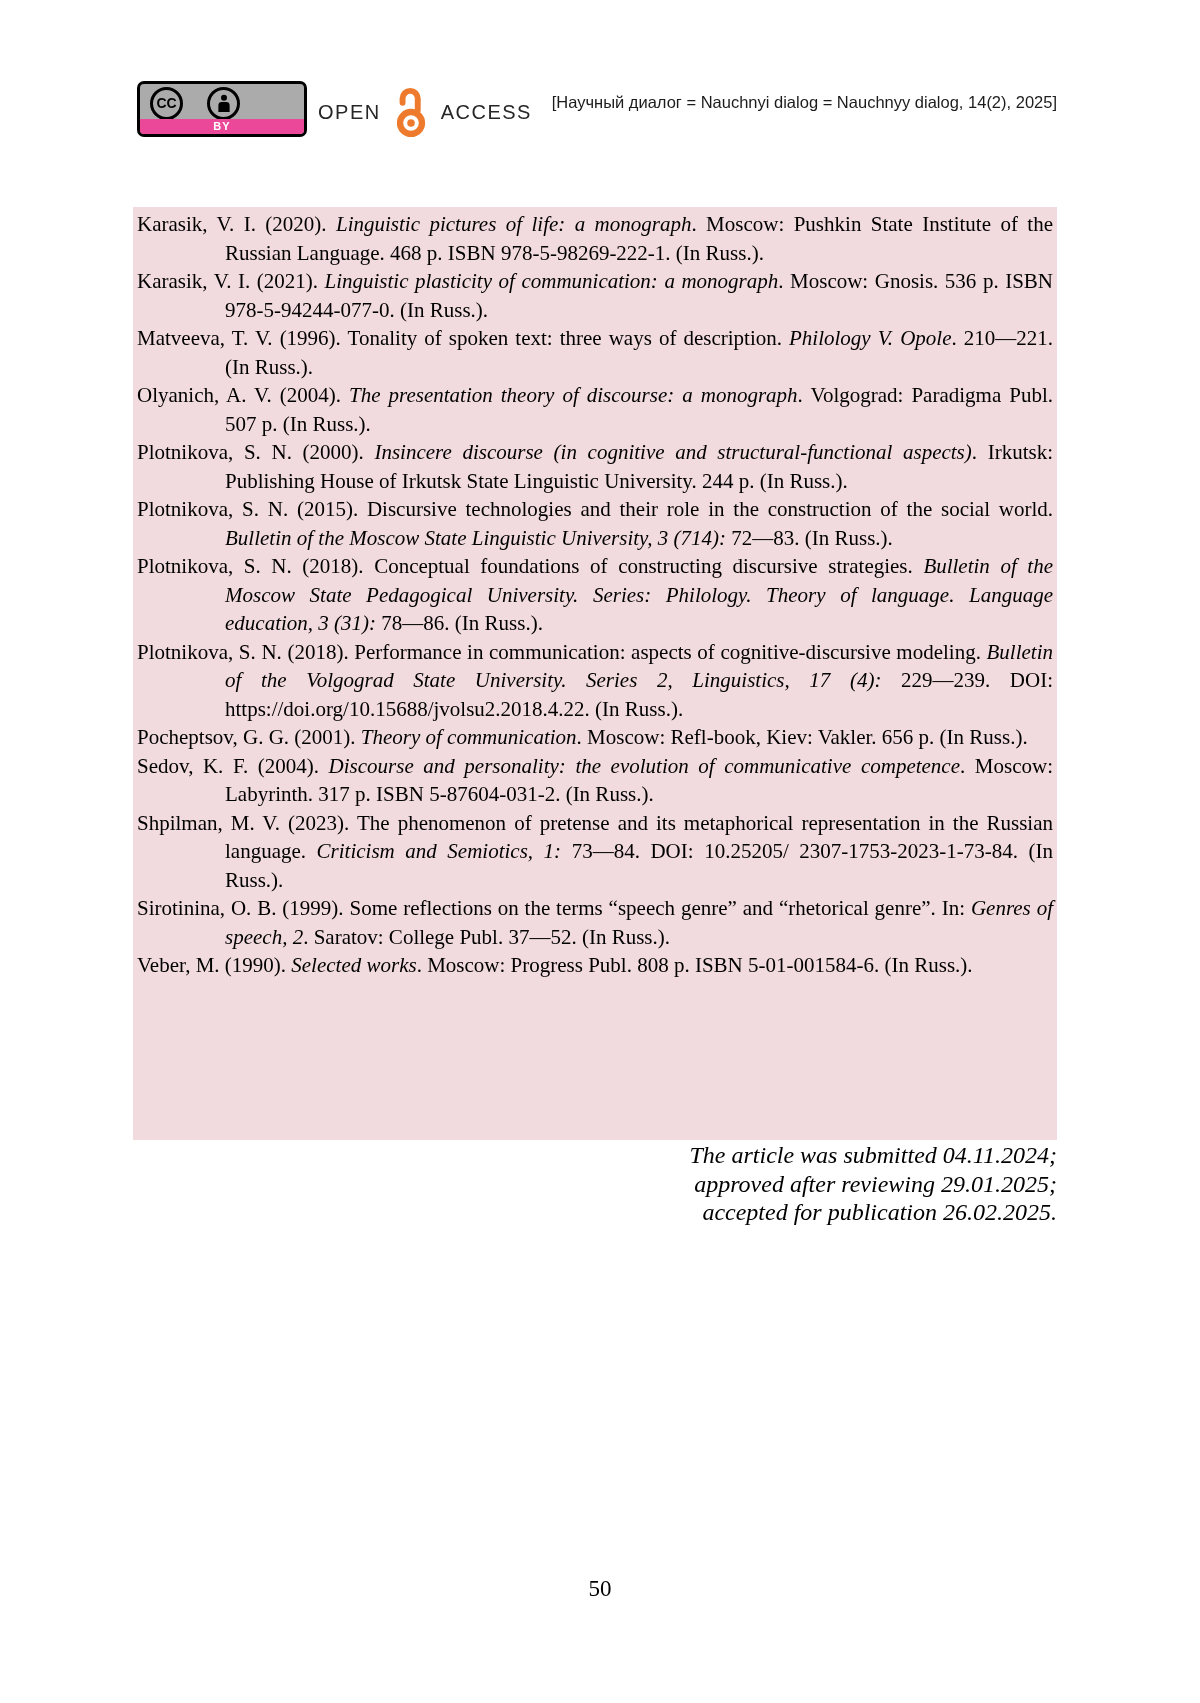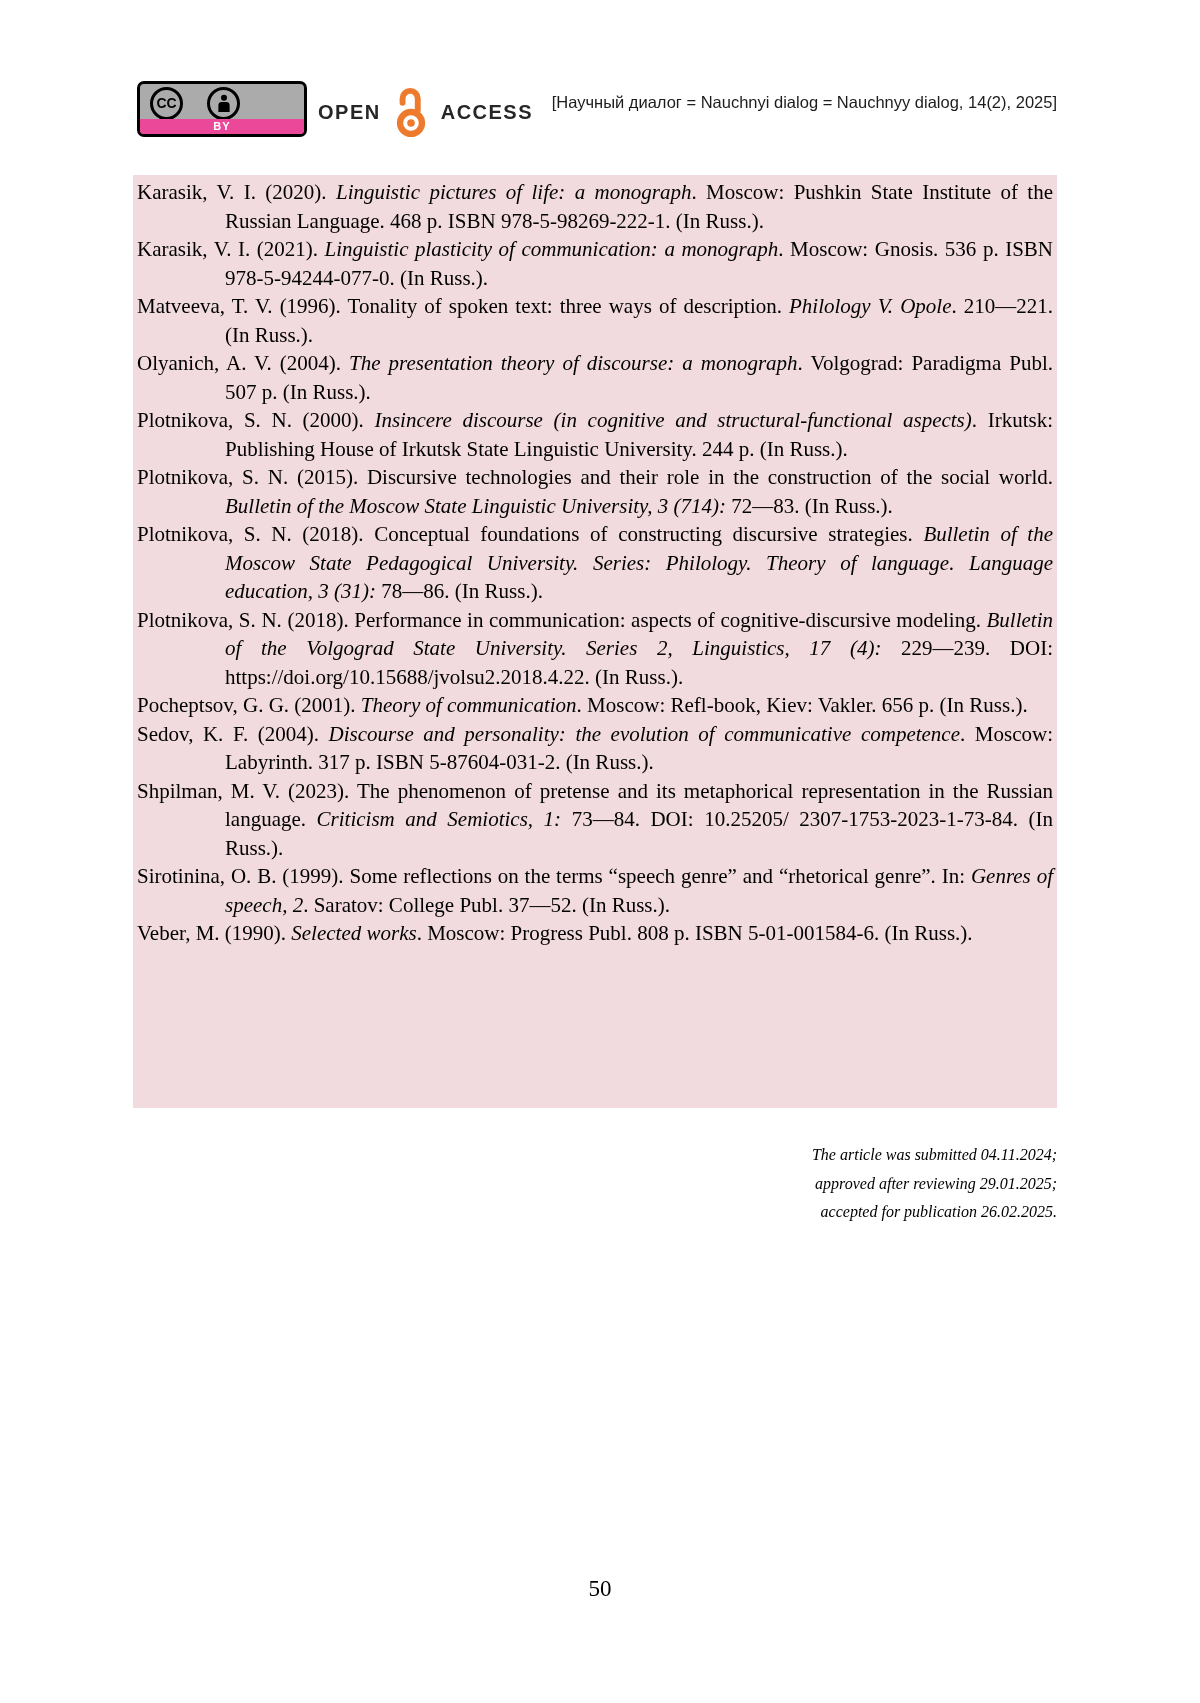--- a/index.html
+++ b/index.html
@@ -40,21 +40,21 @@
     font-weight:bold; font-size:11px; line-height:15px;
     text-align:center; letter-spacing:1px;
   }
 
   .oa-logo{
     position:absolute; left:318px; top:84px; height:56px;
     display:flex; align-items:center; gap:7px;
   }
   .oa-word{
     font-family:"Liberation Sans", sans-serif;
-    font-weight:bold; font-size:20px; letter-spacing:1.5px;
+    font-weight:normal; font-size:20px; letter-spacing:1.5px;
     color:#262626;
   }
   .oa-lock{ display:block; }
 
   .journal-info{
     position:absolute; top:91px; right:143px;
     font-family:"Liberation Sans", sans-serif;
     font-size:16.5px; line-height:22.5px;
     color:#1c1c1c;
   }
@@ -72,21 +72,21 @@
     text-align:justify;
     padding-left:88px; text-indent:-88px;
   }
   .ref-entry .it{ font-style:italic; }
 
   
   .submission{
     position:absolute; top:1141px; right:143px;
     text-align:right;
     font-style:italic;
-    font-size:16px; line-height:28.5px;
+    font-size:24px; line-height:28.5px;
   }
 
   
   .page-number{
     position:absolute; top:1560px; left:0; width:100%;
     text-align:center;
     font-size:23px;
     margin-top:16px;
   }
 </style>
@@ -117,21 +117,21 @@
       <circle cx="26" cy="45" r="13" fill="none" stroke="#EE7B2D" stroke-width="7.5"></circle>
       <circle cx="26" cy="45" r="4.5" fill="#EE7B2D"></circle>
     </svg>
     <span class="oa-word">ACCESS</span>
   </div>
 
   <div class="journal-info">
     <div>[Научный диалог = Nauchnyi dialog = Nauchnyy dialog, 14(2), 2025]</div>
   </div>
 
-  <div class="refs" style="background: rgb(242, 219, 222);">
+  <div class="refs" style="background: rgb(242, 219, 222); margin-top: 32px;">
       <div class="ref-entry"><span>Karasik, V. I. (2020). </span><span class="it">Linguistic pictures of life: a monograph</span><span>. Moscow: Pushkin State Institute of the Russian Language. 468 p. ISBN 978-5-98269-222-1. (In Russ.).</span></div>
       <div class="ref-entry"><span>Karasik, V. I. (2021). </span><span class="it">Linguistic plasticity of communication: a monograph</span><span>. Moscow: Gnosis. 536 p. ISBN 978-5-94244-077-0. (In Russ.).</span></div>
       <div class="ref-entry"><span>Matveeva, T. V. (1996). Tonality of spoken text: three ways of description. </span><span class="it">Philology V. Opole</span><span>. 210—221. (In Russ.).</span></div>
       <div class="ref-entry"><span>Olyanich, A. V. (2004). </span><span class="it">The presentation theory of discourse: a monograph</span><span>. Volgograd: Paradigma Publ. 507 p. (In Russ.).</span></div>
       <div class="ref-entry"><span>Plotnikova, S. N. (2000). </span><span class="it">Insincere discourse (in cognitive and structural-functional aspects)</span><span>. Irkutsk: Publishing House of Irkutsk State Linguistic University. 244 p. (In Russ.).</span></div>
       <div class="ref-entry"><span>Plotnikova, S. N. (2015). Discursive technologies and their role in the construction of the social world. </span><span class="it">Bulletin of the Moscow State Linguistic University, 3 (714):</span><span> 72—83. (In Russ.).</span></div>
       <div class="ref-entry"><span>Plotnikova, S. N. (2018). Conceptual foundations of constructing discursive strategies. </span><span class="it">Bulletin of the Moscow State Pedagogical University. Series: Philology. Theory of language. Language education, 3 (31):</span><span> 78—86. (In Russ.).</span></div>
       <div class="ref-entry"><span>Plotnikova, S. N. (2018). Performance in communication: aspects of cognitive-discursive modeling. </span><span class="it">Bulletin of the Volgograd State University. Series 2, Linguistics, 17 (4):</span><span> 229—239. DOI: https://doi.org/10.15688/jvolsu2.2018.4.22. (In Russ.).</span></div>
       <div class="ref-entry"><span>Pocheptsov, G. G. (2001). </span><span class="it">Theory of communication</span><span>. Moscow: Refl-book, Kiev: Vakler. 656 p. (In Russ.).</span></div>
       <div class="ref-entry"><span>Sedov, K. F. (2004). </span><span class="it">Discourse and personality: the evolution of communicative competence</span><span>. Moscow: Labyrinth. 317 p. ISBN 5-87604-031-2. (In Russ.).</span></div>

